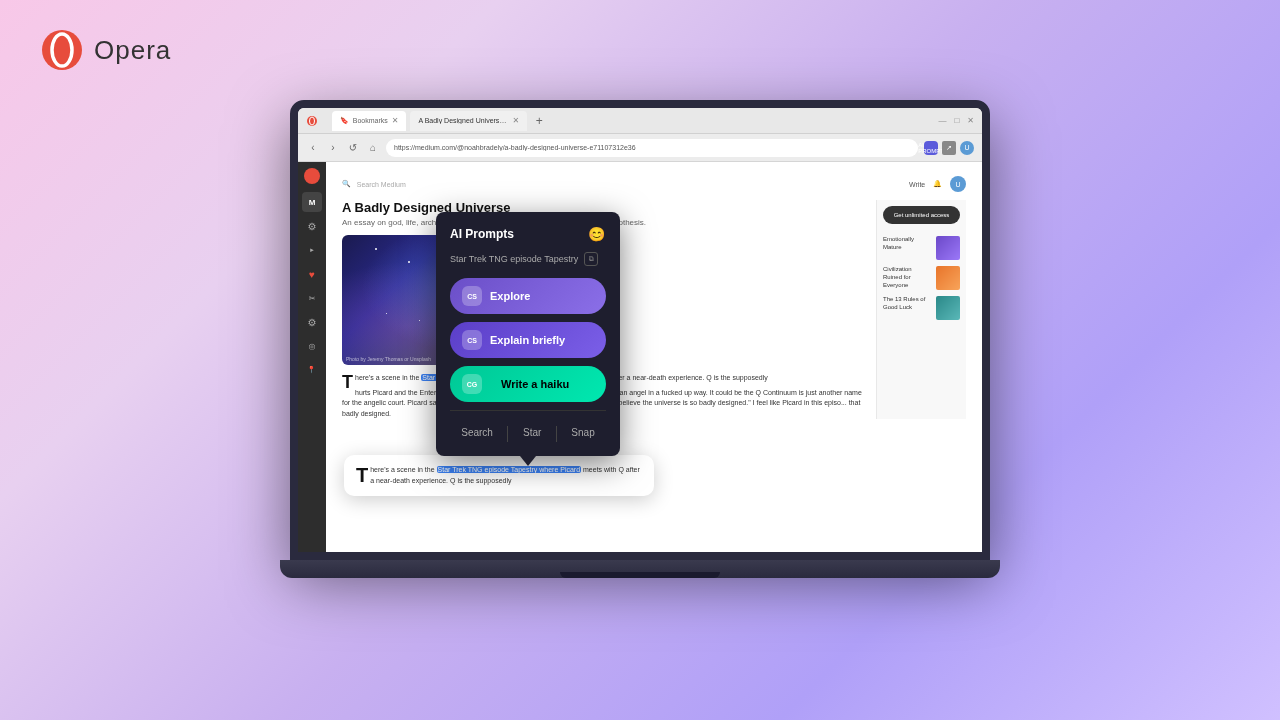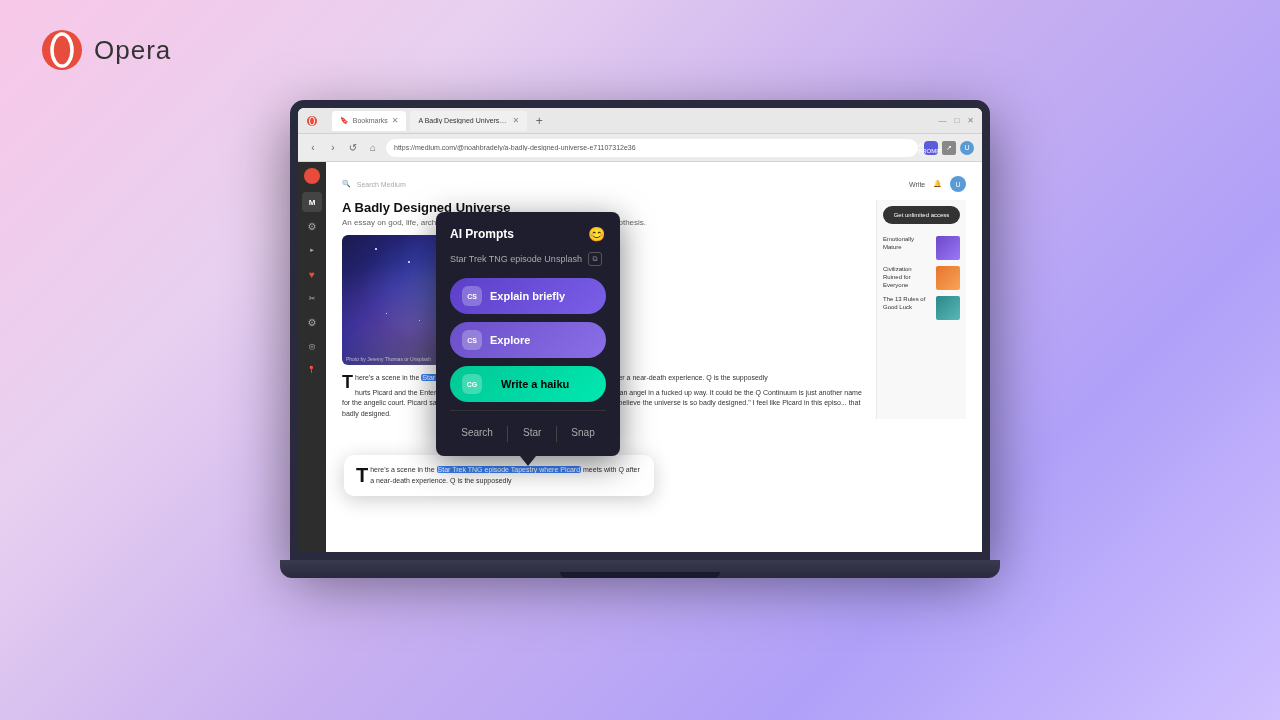--- a/index.html
+++ b/index.html
@@ -638,36 +638,36 @@
               </div>
             </div>
           </div>
 
           <div class="ai-popup">
             <div class="ai-popup-header">
               <span class="ai-popup-title">AI Prompts</span>
               <span class="ai-popup-emoji">😊</span>
             </div>
             <div class="ai-popup-query">
-              <span>Star Trek TNG episode Unsplash</span>
+              <span>Star Trek TNG episode Tapestry</span>
               <div class="copy-icon">⧉</div>
             </div>
+
+            <button class="ai-btn ai-btn-explore">
+              <div class="ai-btn-icon icon-cs">
+                <span style="font-size:7px;font-weight:700;">CS</span>
+              </div>
+              <span>Explore</span>
+            </button>
 
             <button class="ai-btn ai-btn-explain">
               <div class="ai-btn-icon icon-cs">
                 <span style="font-size:7px;font-weight:700;">CS</span>
               </div>
               <span>Explain briefly</span>
-            </button>
-
-            <button class="ai-btn ai-btn-explore">
-              <div class="ai-btn-icon icon-cs">
-                <span style="font-size:7px;font-weight:700;">CS</span>
-              </div>
-              <span>Explore</span>
             </button>
 
             <button class="ai-btn ai-btn-haiku">
               <div class="ai-btn-icon icon-cg">
                 <span style="font-size:7px;font-weight:700;">CG</span>
               </div>
               <span style="color:#000;">Write a haiku</span>
             </button>
 
             <div class="ai-divider"></div>

